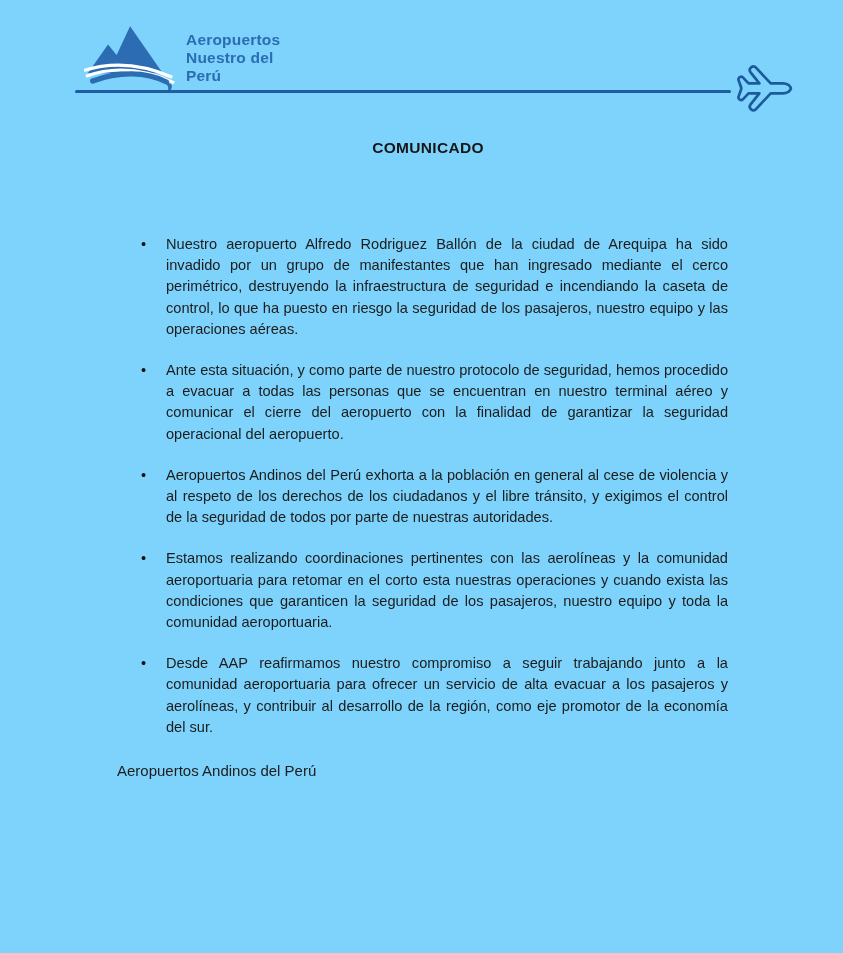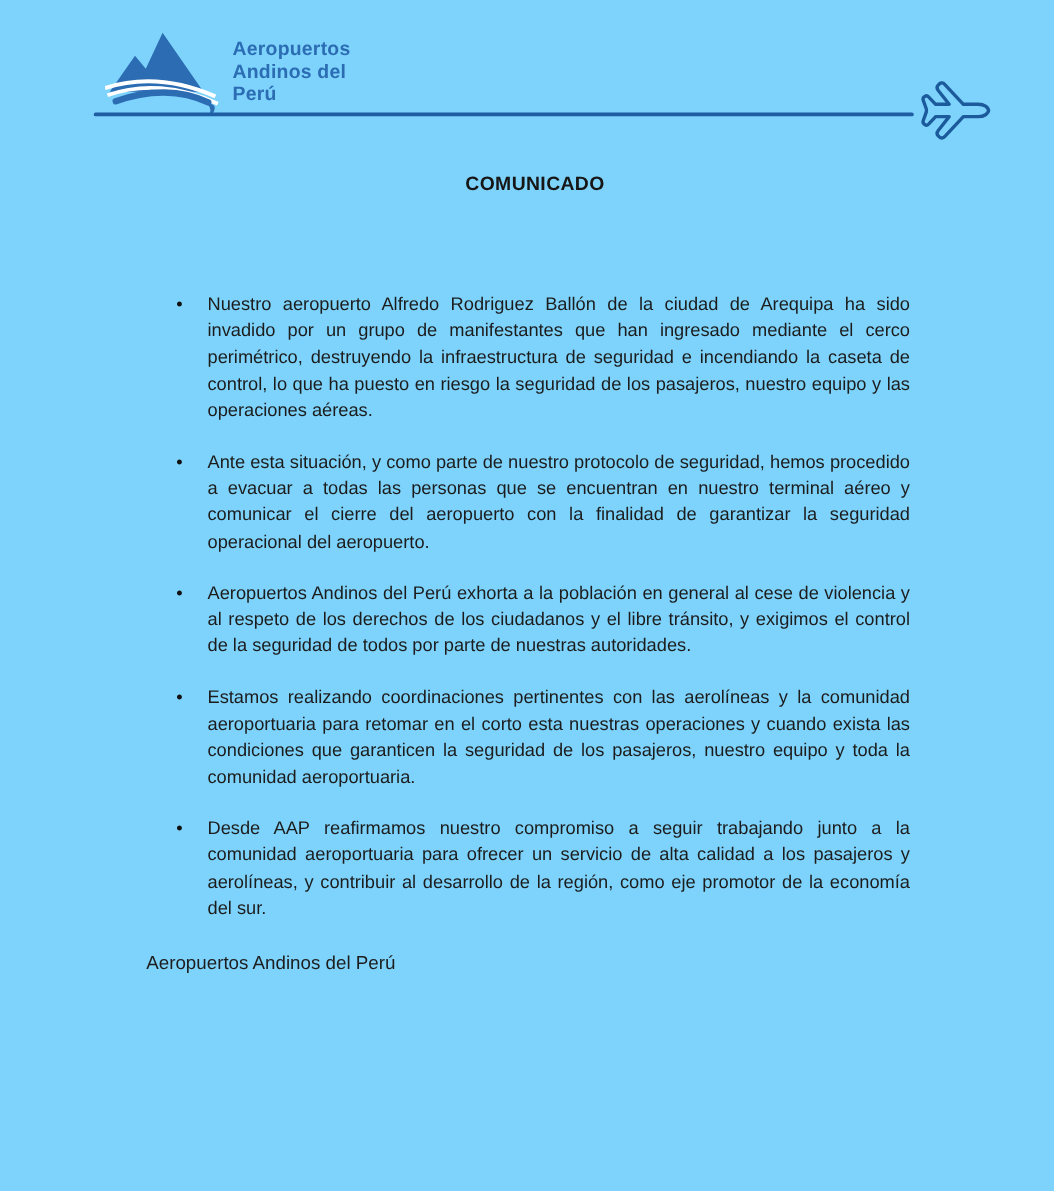--- a/index.html
+++ b/index.html
@@ -68,21 +68,21 @@
 
       <path d="M0 50 C28 41 60 43 92 57" stroke="#ffffff" stroke-width="3.4" fill="none"></path>
       <path d="M2 56 C30 46 62 48 94 63" stroke="#ffffff" stroke-width="3.2" fill="none"></path>
 
       <path d="M9 61 C36 51 64 51 86 62" stroke="#2b6cb3" stroke-width="5.4" fill="none" stroke-linecap="round"></path>
       <path d="M88 63 q5 1 3 6 q-1 3 -4 3 q2 -4 -1 -8 Z" fill="#2b6cb3"></path>
     </svg>
 
     <div class="logo-text">
       <div>Aeropuertos</div>
-      <div>Andinos del</div>
+      <div>Nuestro del</div>
       <div>Perú</div>
     </div>
 
     <div class="header-rule"></div>
 
     <svg class="plane" viewBox="0 0 64 64" xmlns="http://www.w3.org/2000/svg">
       <path d="M58 32
                c0 -3.2 -3.5 -5.4 -8 -5.4
                l-11.5 0
                l-14.5 -15.5
@@ -128,19 +128,19 @@
     <li>
       <span class="bullet">•</span>
       <span>Aeropuertos Andinos del Perú exhorta a la población en general al cese de violencia y al respeto de los derechos de los ciudadanos y el libre tránsito, y exigimos el control de la seguridad de todos por parte de nuestras autoridades.</span>
     </li>
     <li>
       <span class="bullet">•</span>
       <span>Estamos realizando coordinaciones pertinentes con las aerolíneas y la comunidad aeroportuaria para retomar en el corto esta nuestras operaciones y cuando exista las condiciones que garanticen la seguridad de los pasajeros, nuestro equipo y toda la comunidad aeroportuaria.</span>
     </li>
     <li>
       <span class="bullet">•</span>
-      <span>Desde AAP reafirmamos nuestro compromiso a seguir trabajando junto a la comunidad aeroportuaria para ofrecer un servicio de alta calidad a los pasajeros y aerolíneas, y contribuir al desarrollo de la región, como eje promotor de la economía del sur.</span>
+      <span>Desde AAP reafirmamos nuestro compromiso a seguir trabajando junto a la comunidad aeroportuaria para ofrecer un servicio de alta evacuar a los pasajeros y aerolíneas, y contribuir al desarrollo de la región, como eje promotor de la economía del sur.</span>
     </li>
   </ul>
 
   <p class="signature">Aeropuertos Andinos del Perú</p>
 
 </div>
 
 </body></html>

